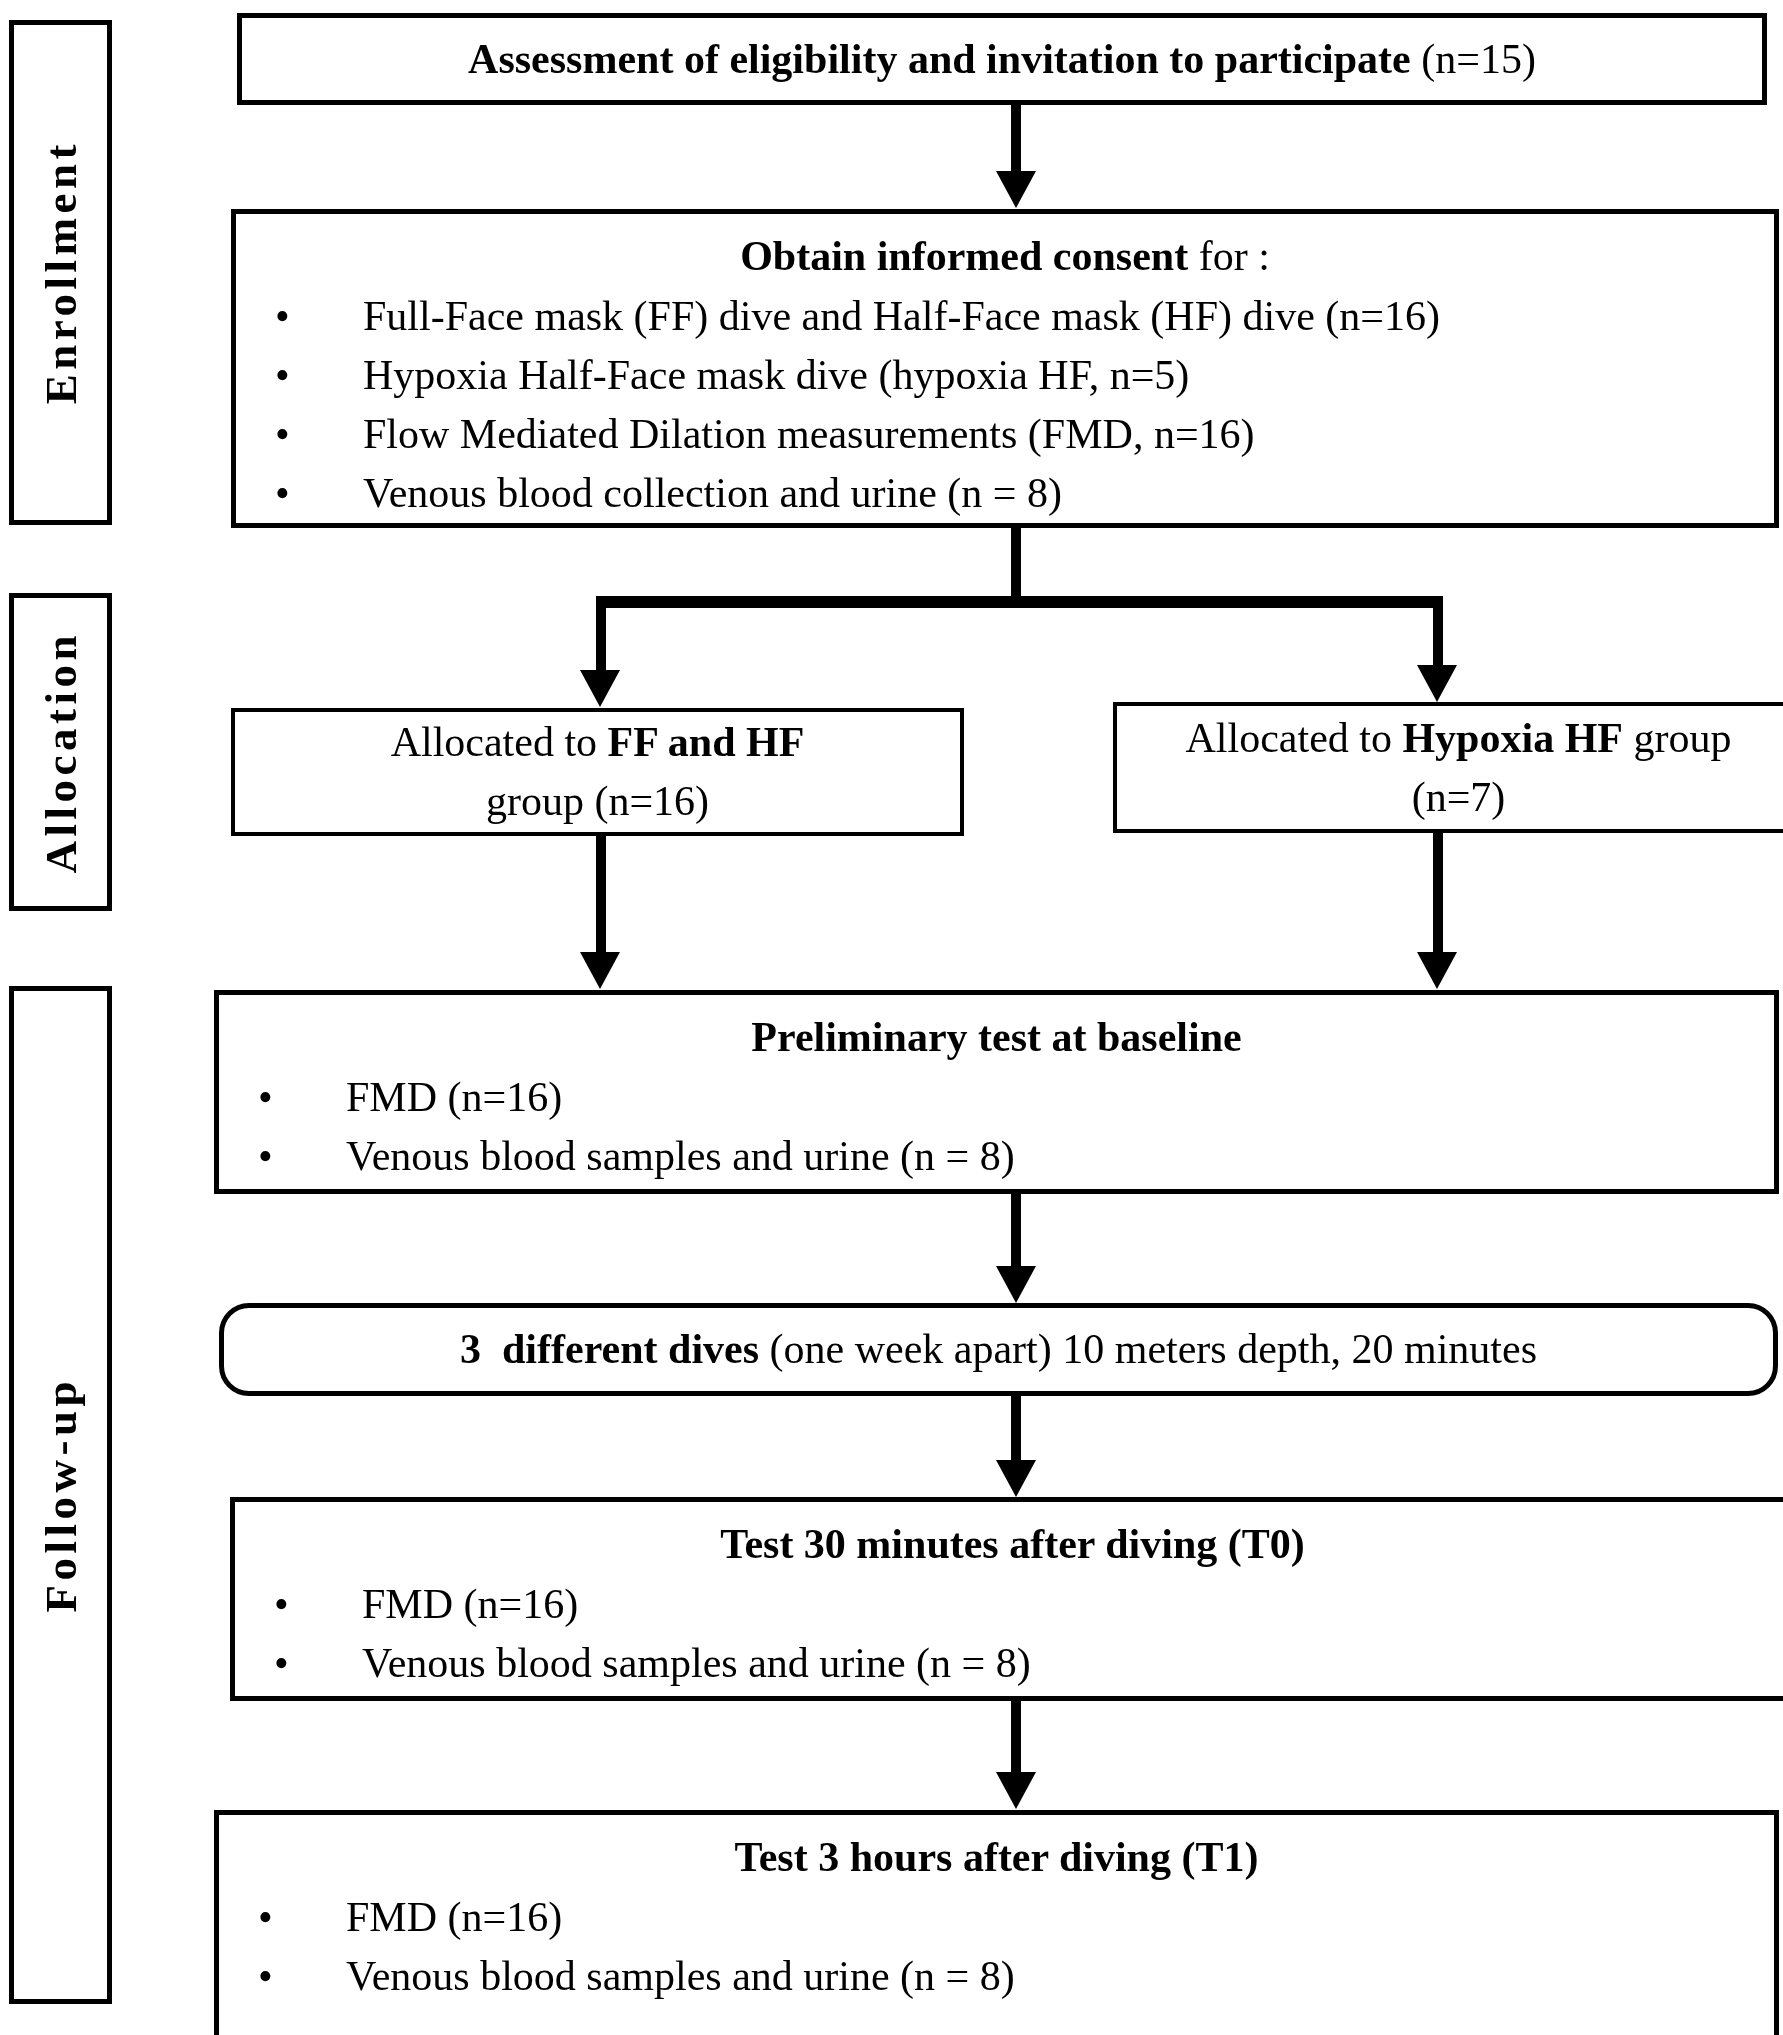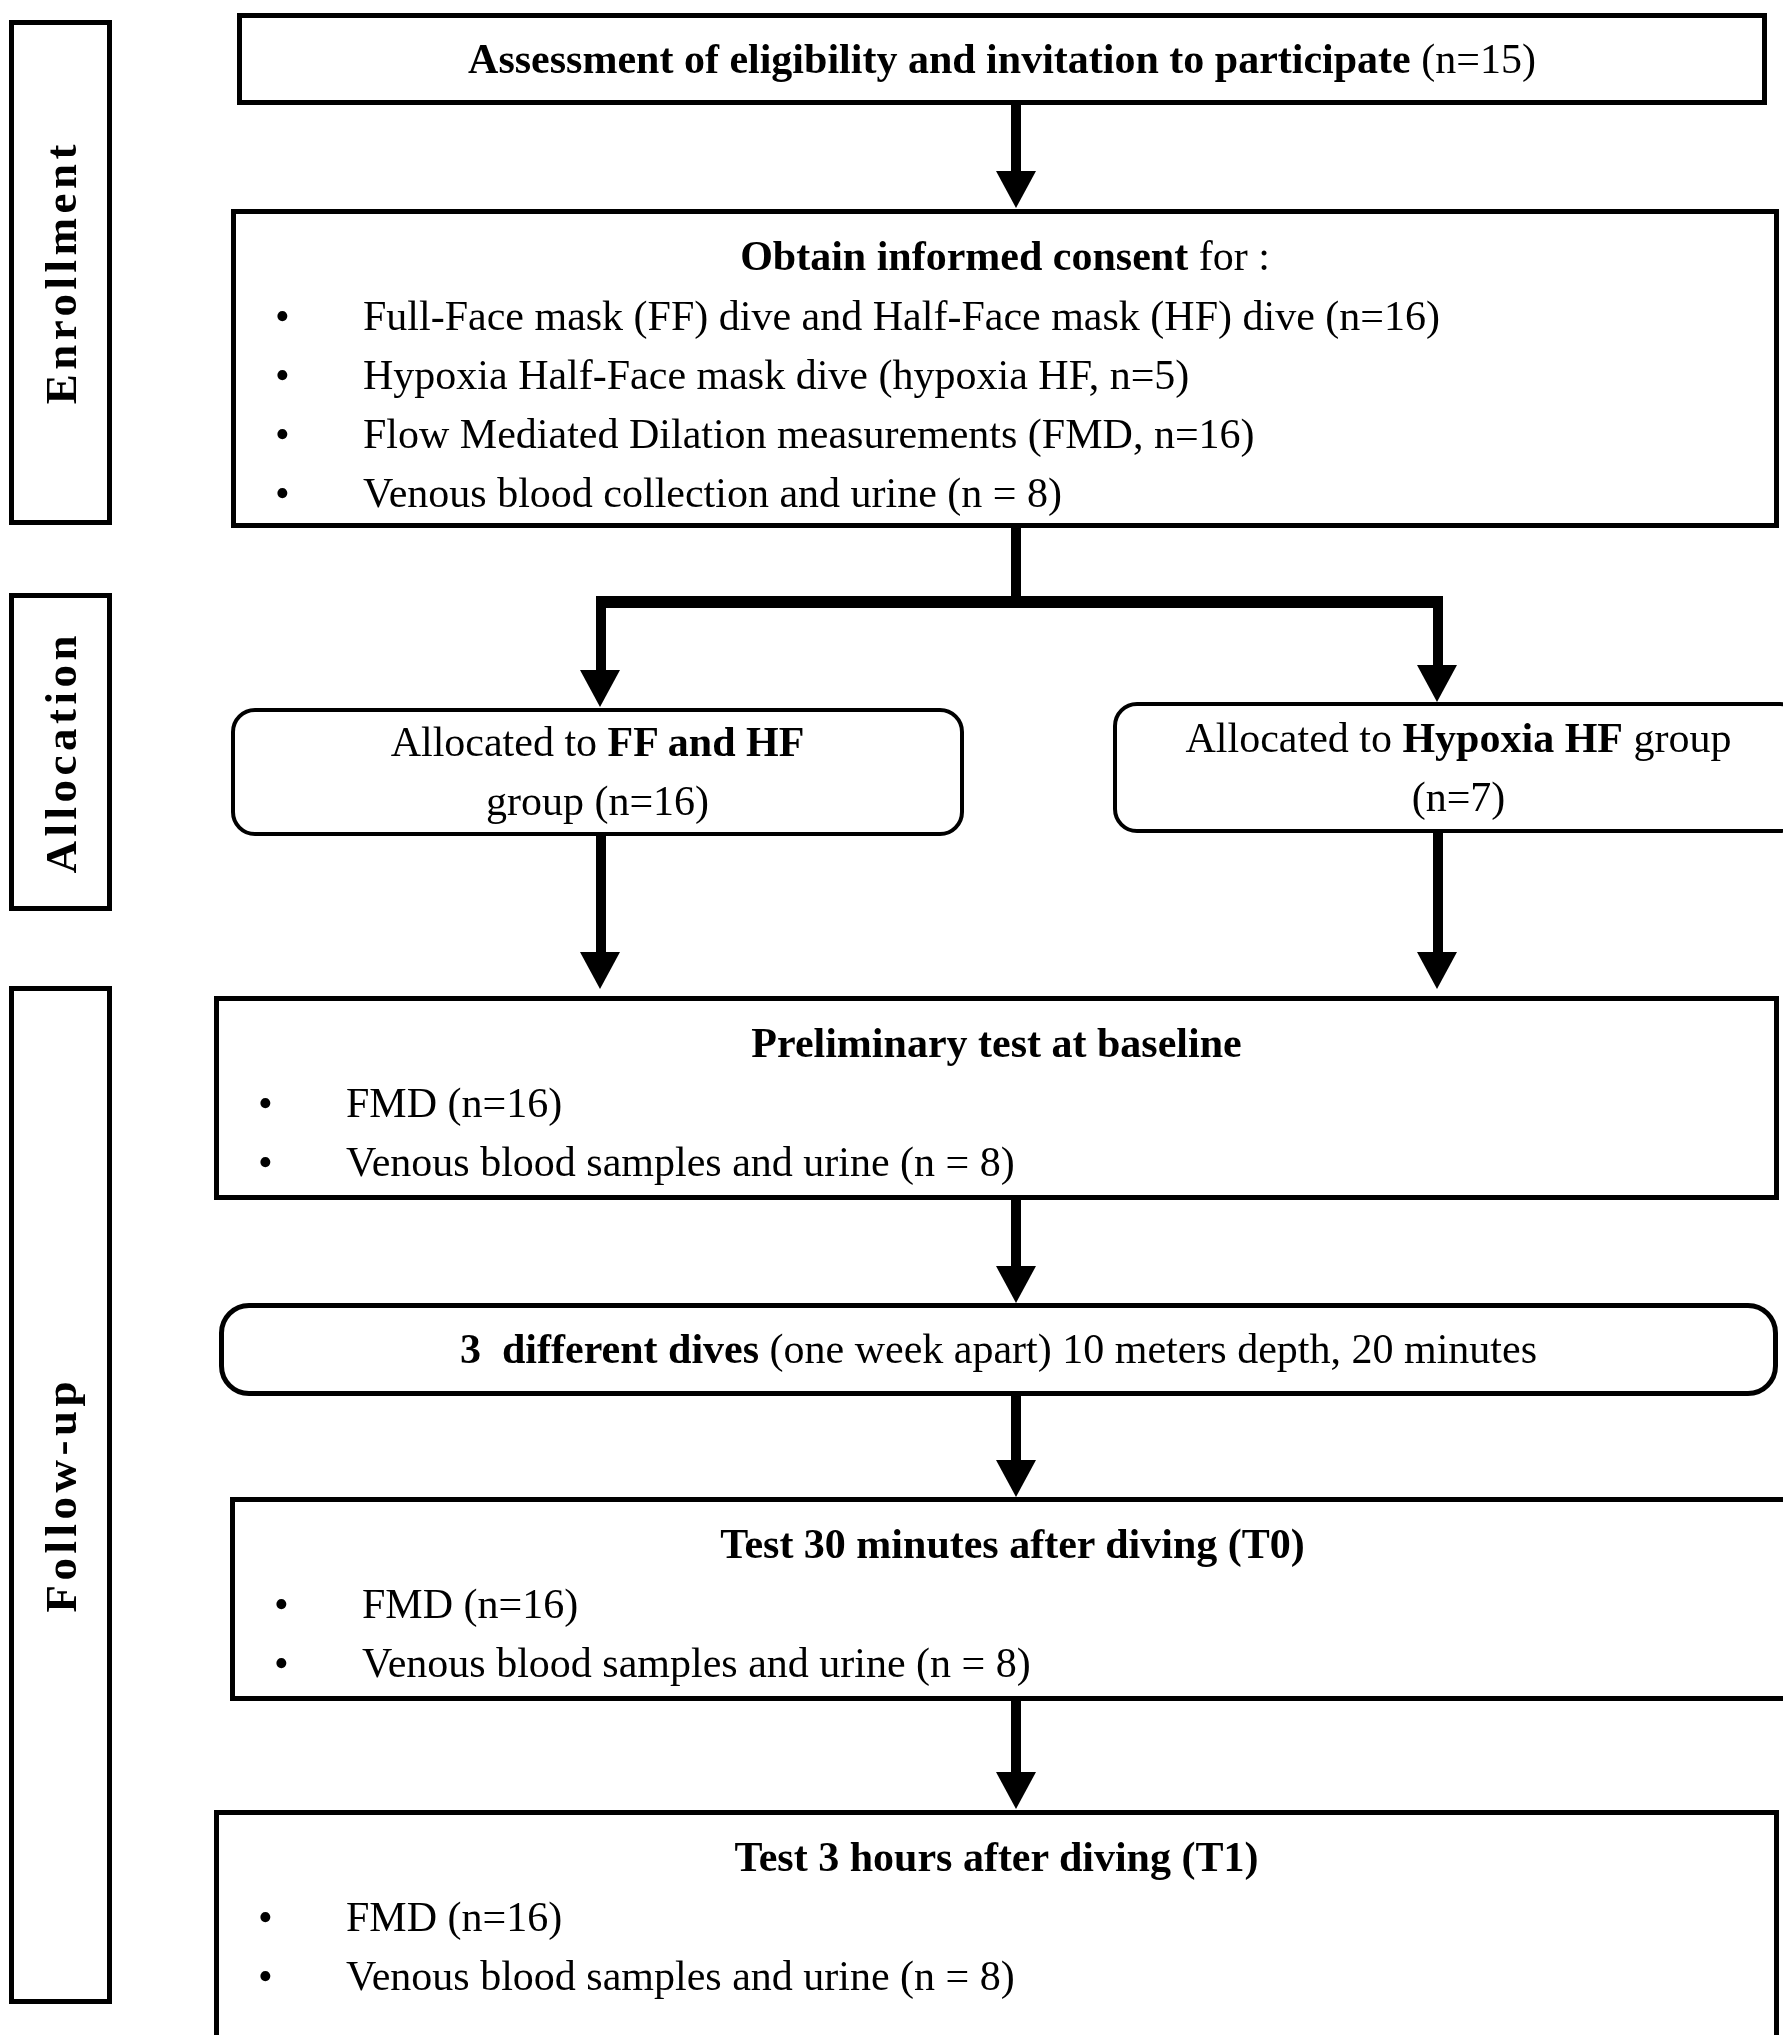--- a/index.html
+++ b/index.html
@@ -13,21 +13,21 @@
   }
   .box{
     position:absolute;
     border:5.8px solid #000;
     background:#fff;
     box-sizing:border-box;
     font-size:42px;
     line-height:59px;
   }
   .flexcenter{display:flex;align-items:center;justify-content:center;}
-  .flexcol{display:flex;flex-direction:column;align-items:center;justify-content:center;text-align:center;border-radius:24px;}
+  .flexcol{display:flex;flex-direction:column;align-items:center;justify-content:center;text-align:center;}
   .title{font-weight:bold;text-align:center;}
   .b{font-weight:bold;}
   .pre{white-space:pre-wrap;}
   .stage{
     position:absolute;
     border:5.8px solid #000;
     background:#fff;
     box-sizing:border-box;
     display:flex;align-items:center;justify-content:center;
   }
@@ -125,21 +125,21 @@
     <div>group (n=16)</div>
   </div>
 
   <div class="box flexcol" style="left:1085px;top:702px;width:691px;height:131px;border-width:4.9px;margin-left:28px;">
     <div>
       <span>Allocated to </span><span class="b">Hypoxia HF</span><span> group</span>
     </div>
     <div>(n=7)</div>
   </div>
 
-  <div class="box pad-title" style="left:214px;top:990px;width:1565px;height:204px;margin-top:6px;">
+  <div class="box pad-title" style="left:214px;top:990px;width:1565px;height:204px;">
     <div class="title">Preliminary test at baseline</div>
     <ul class="bullets">
       <li>FMD (n=16)</li>
       <li>Venous blood samples and urine (n = 8)</li>
     </ul>
   </div>
 
   <div class="box flexcenter" style="left:219px;top:1303px;width:1559px;height:93px;border-radius:30px;">
     <div>
       <span class="b pre">3  different dives</span><span class="pre"> (one week apart) 10 meters depth, 20 minutes</span>

